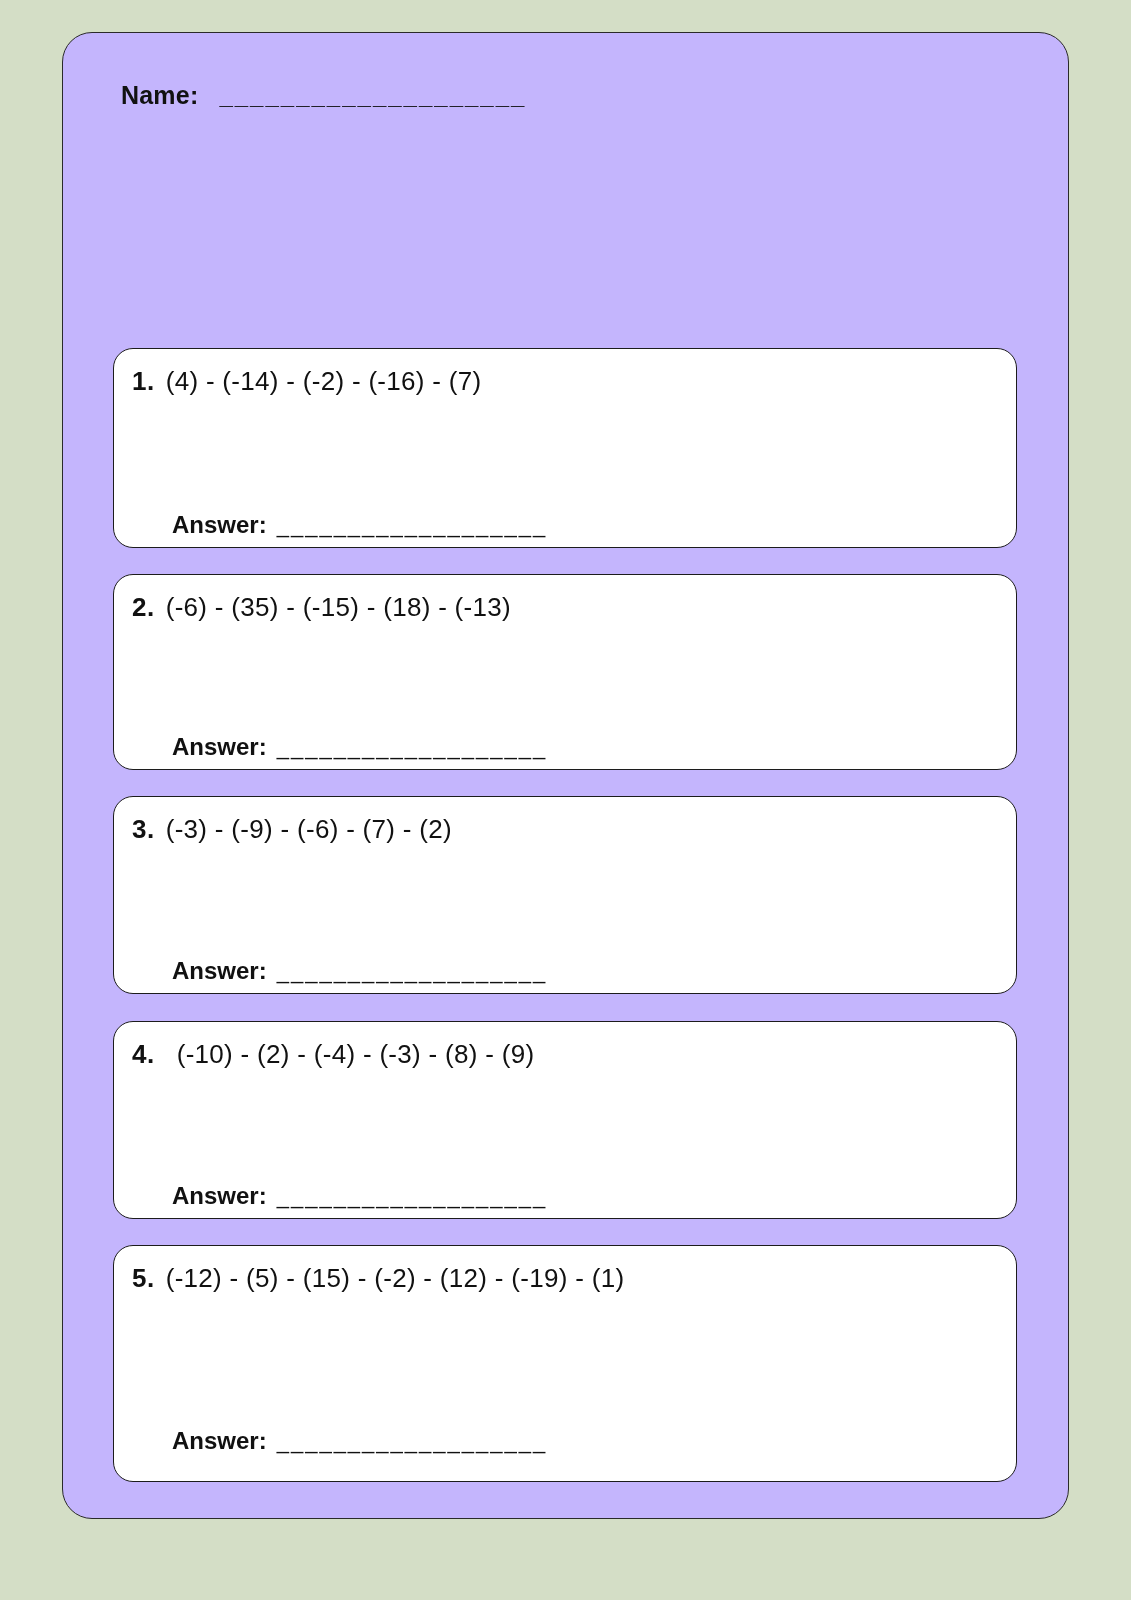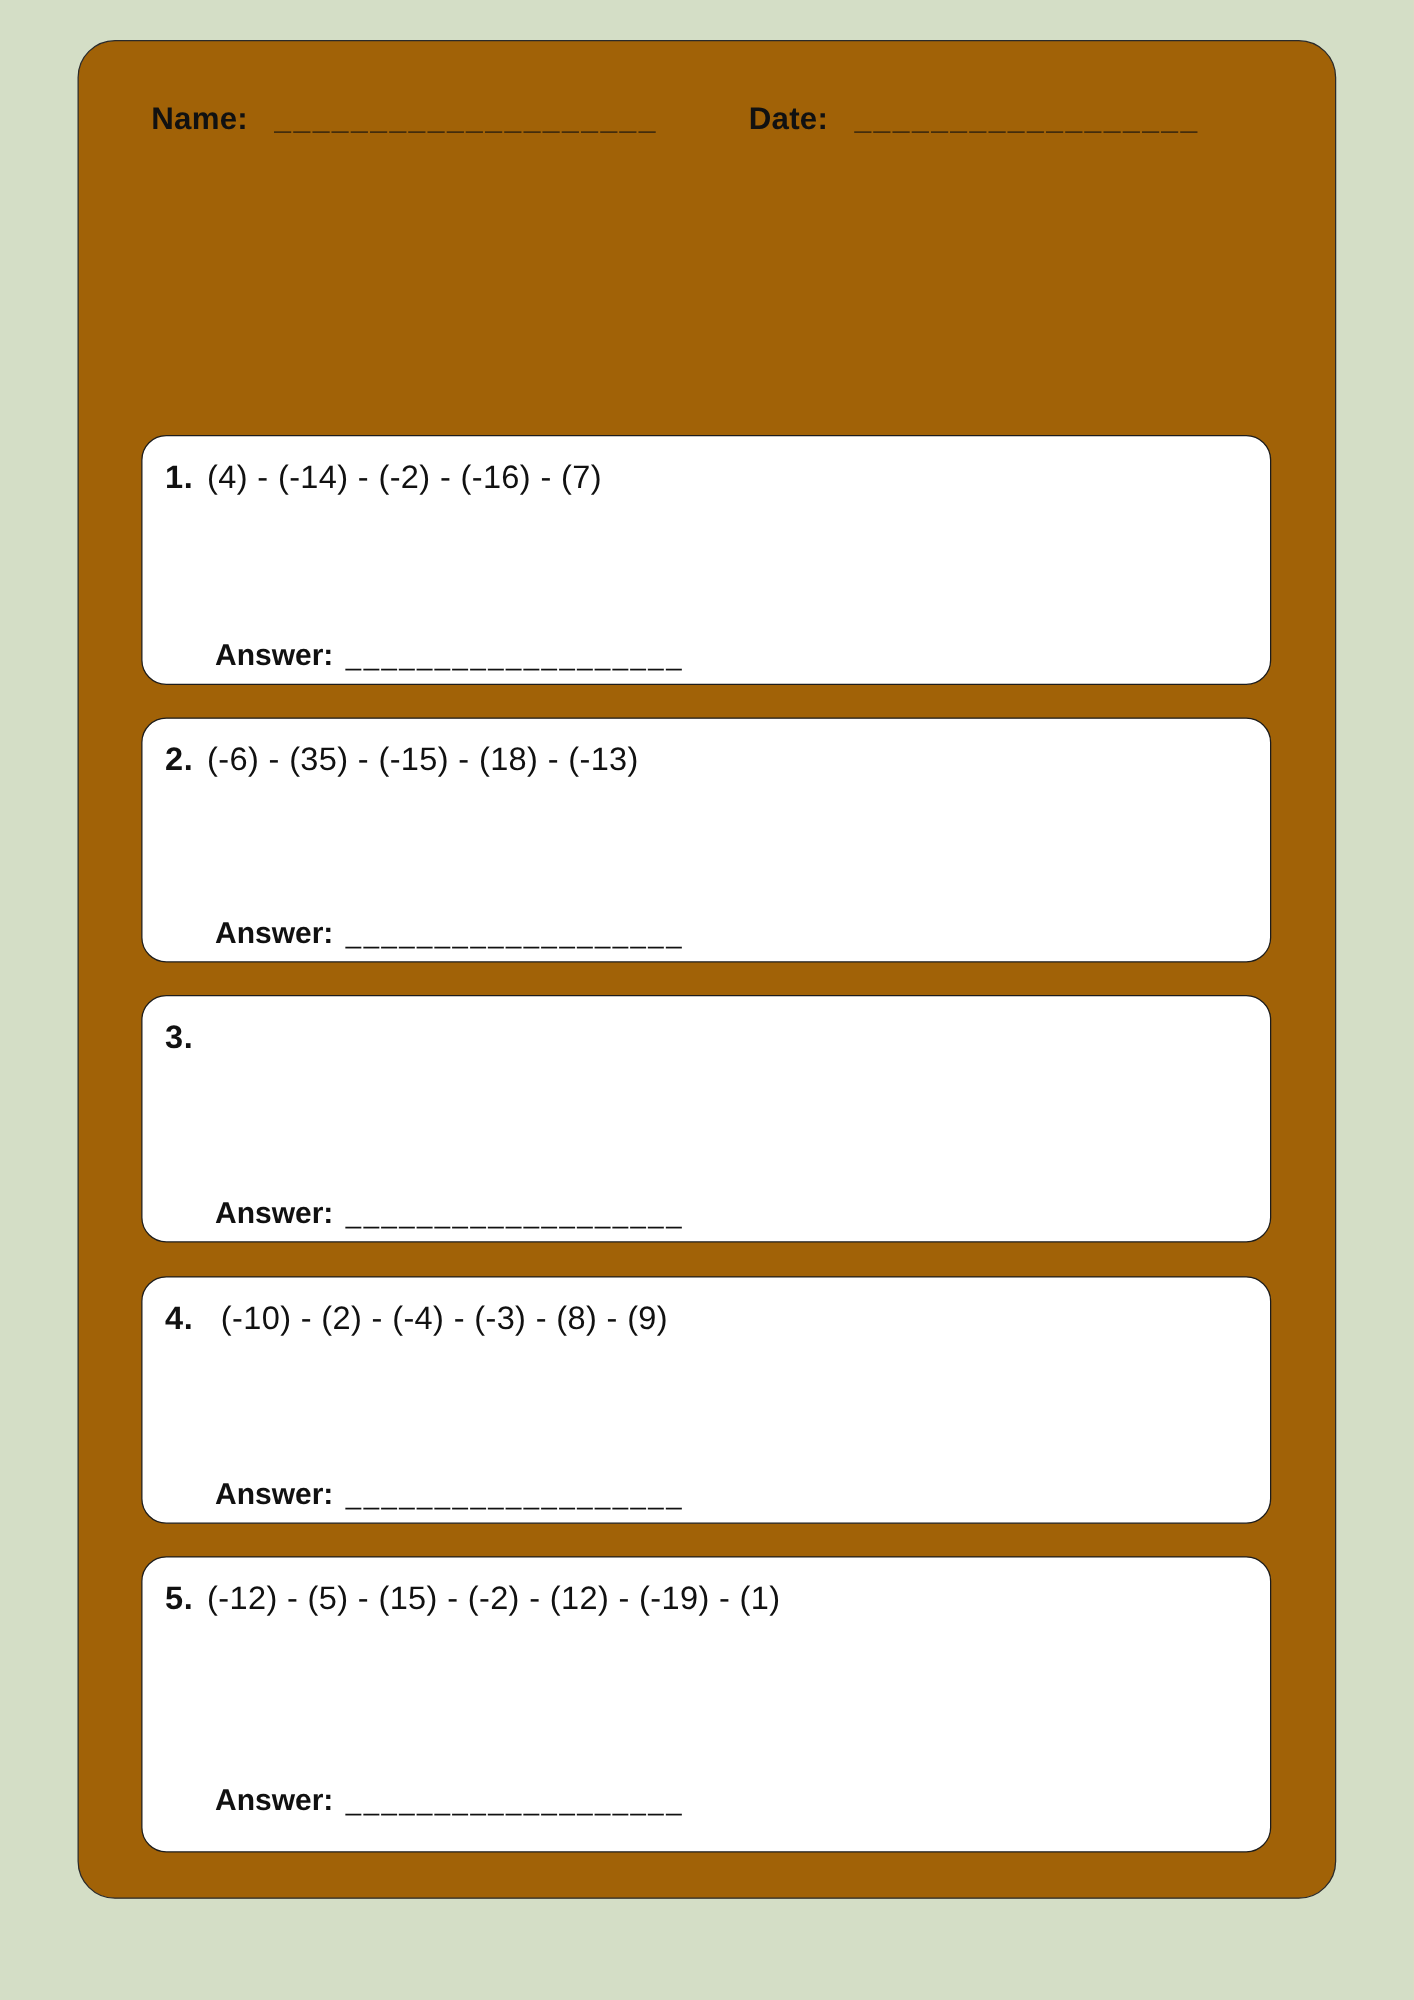--- a/index.html
+++ b/index.html
@@ -16,21 +16,21 @@
     background: #d4dec6;
     overflow: hidden;
   }
 
   .sheet {
     position: absolute;
     left: 62px;
     top: 32px;
     width: 1007px;
     height: 1487px;
-    background: #a16207;
+    background: #c4b5fd;
     border: 1.5px solid #2a2a2a;
     border-radius: 30px;
   }
 
   
   .header-row {
     position: absolute;
     top: 48px;
     left: 58px;
     right: 58px;
@@ -139,24 +139,20 @@
 <body>
 
 <div class="canvas">
   <div class="sheet">
 
     <div class="header-row">
       <div class="field">
         <span class="field-label">Name:</span>
         <span class="blank">____________________</span>
       </div>
-      <div class="field field-date">
-        <span class="field-label">Date:</span>
-        <span class="blank">__________________</span>
-      </div>
     </div>
 
 
 
     <div class="questions">
 
       <div class="qbox">
         <div class="qline">
           <span class="qnum">1.</span>
           <span class="qexpr">(4) - (-14) - (-2) - (-16) - (7)</span>
@@ -174,20 +170,21 @@
         </div>
         <div class="answer-row">
           <span class="answer-label">Answer:</span>
           <span class="answer-blank">___________________</span>
         </div>
       </div>
 
       <div class="qbox">
         <div class="qline">
           <span class="qnum">3.</span>
+          <span class="qexpr">(-3) - (-9) - (-6) - (7) - (2)</span>
         </div>
         <div class="answer-row">
           <span class="answer-label">Answer:</span>
           <span class="answer-blank">___________________</span>
         </div>
       </div>
 
       <div class="qbox">
         <div class="qline">
           <span class="qnum">4.</span>

